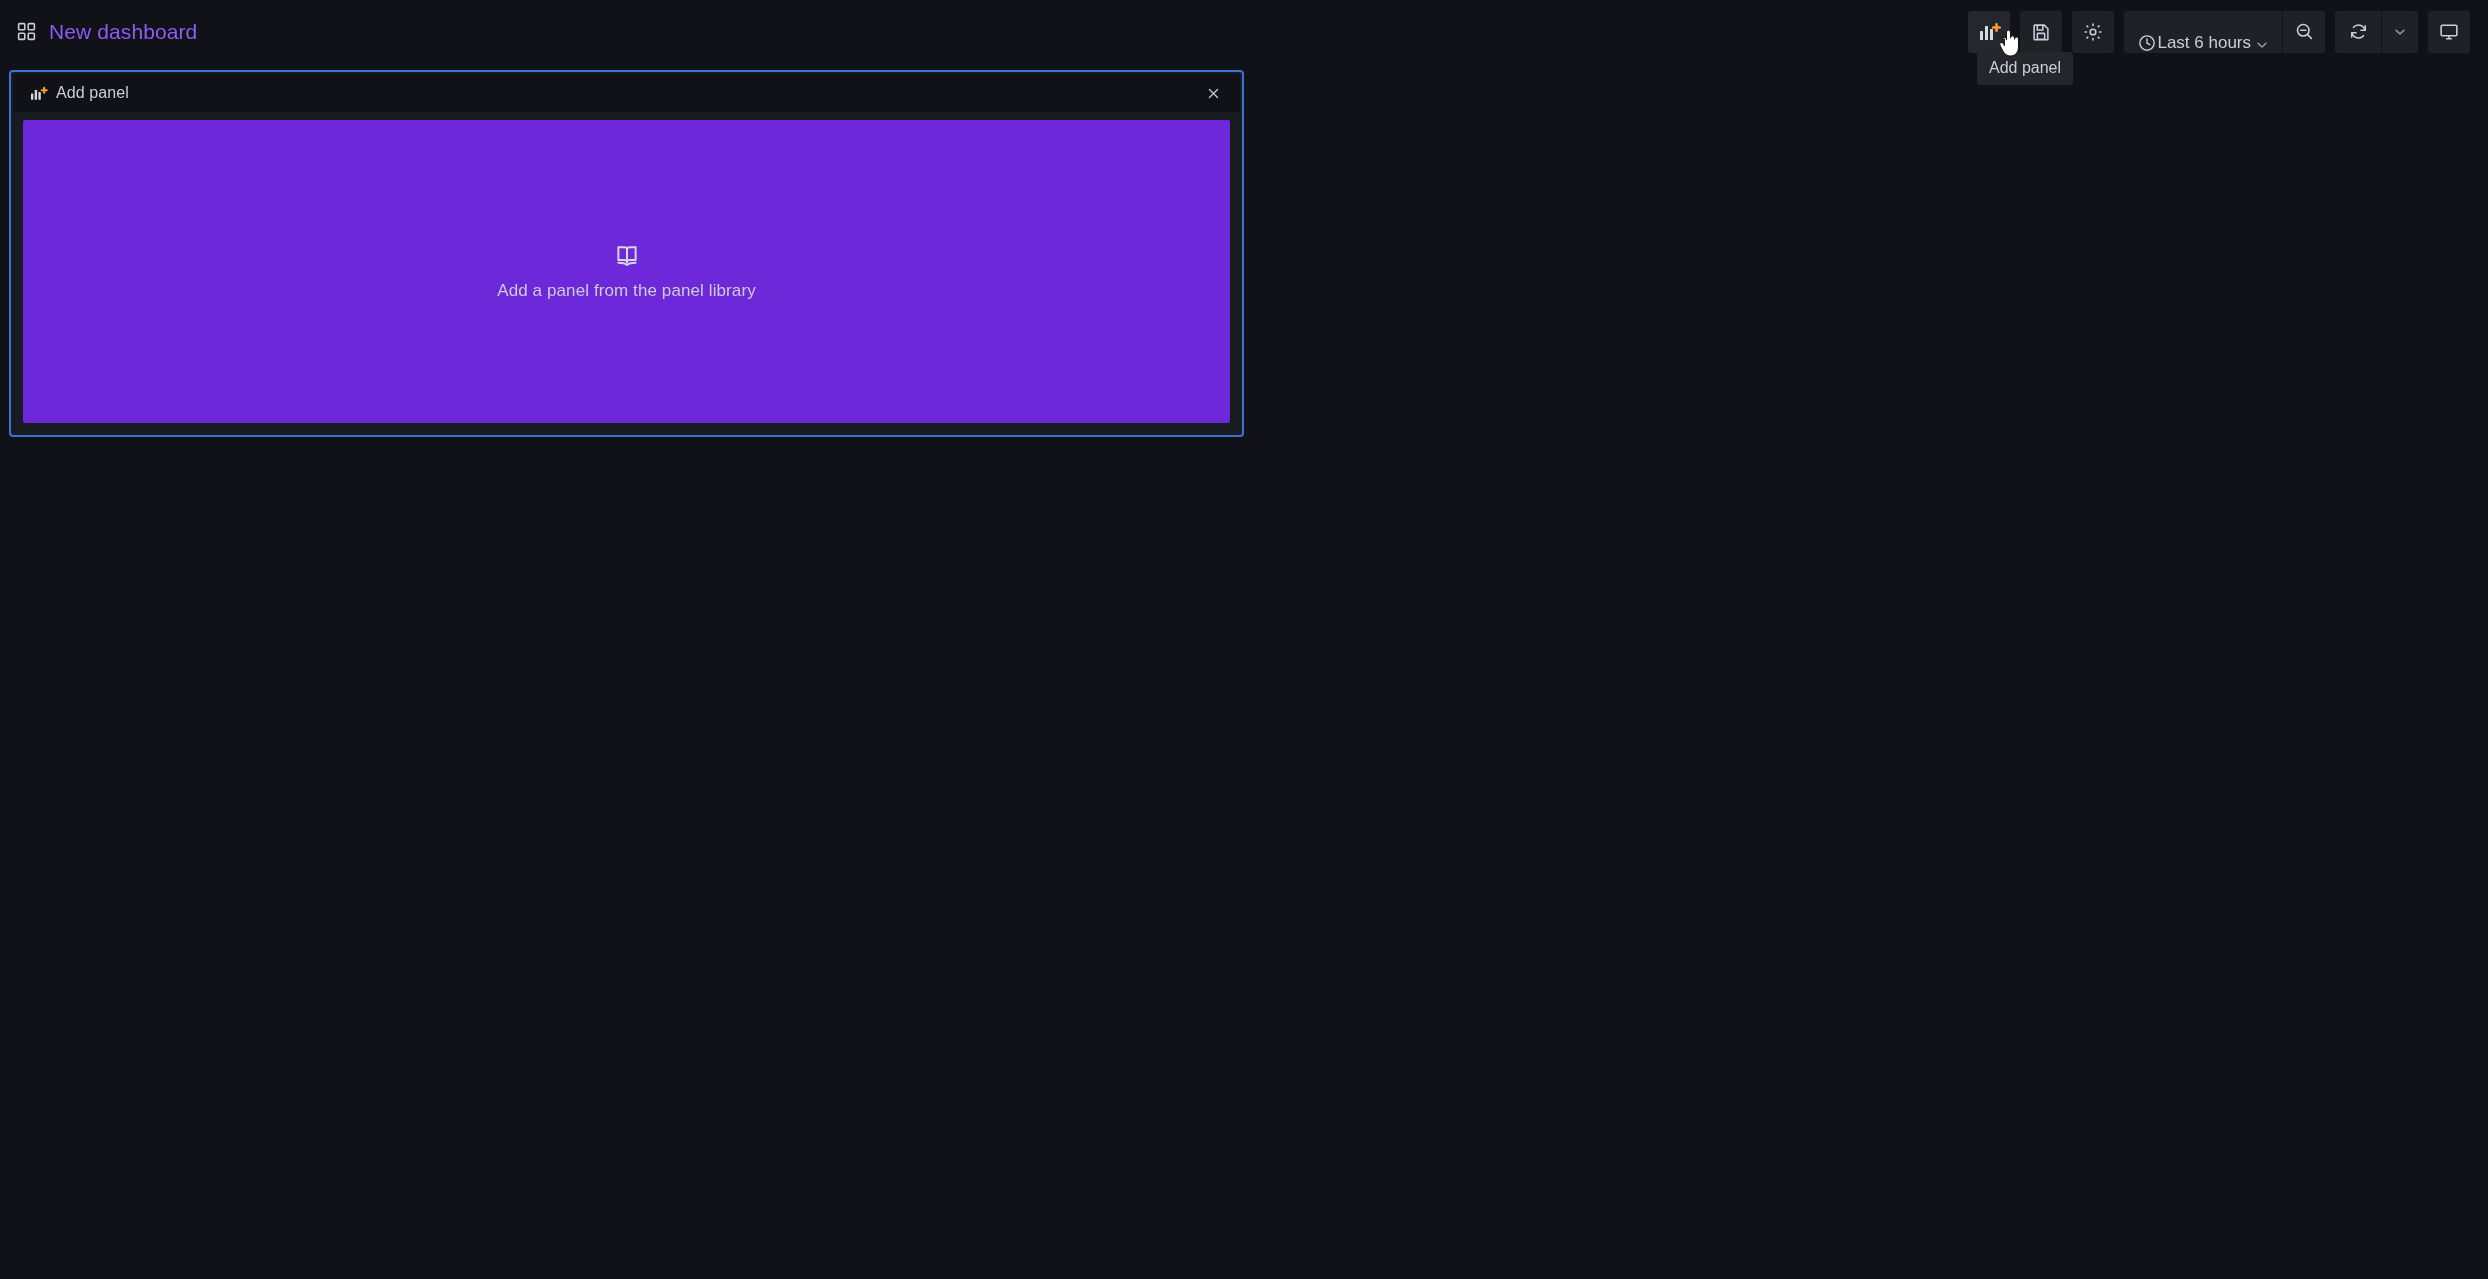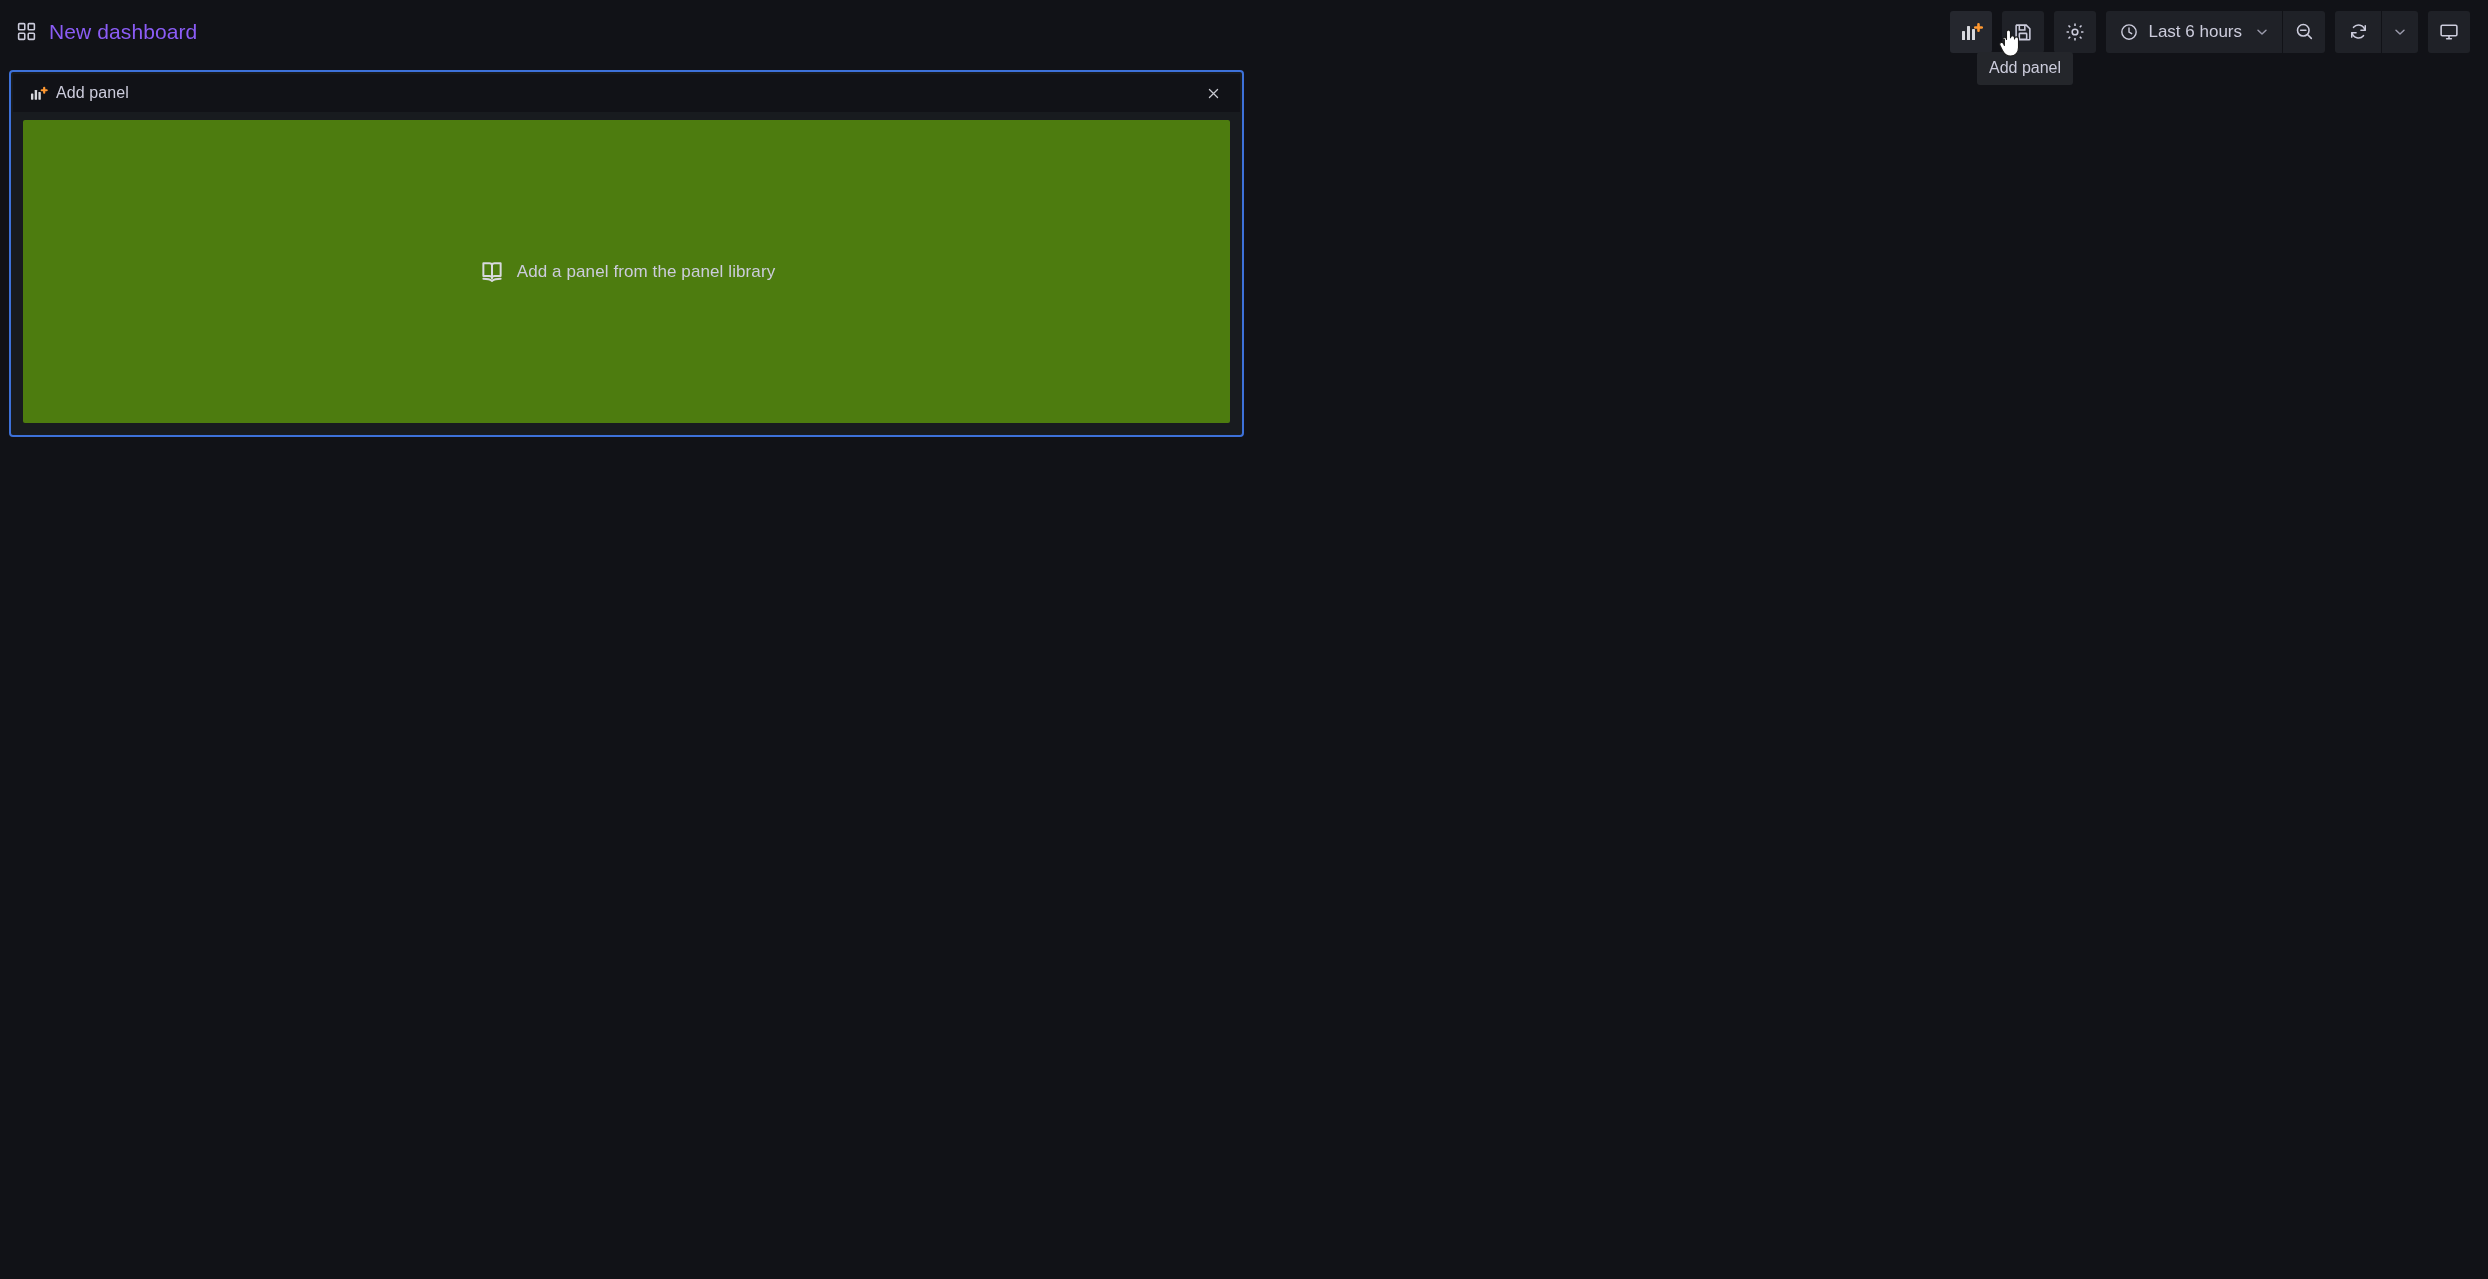--- a/index.html
+++ b/index.html
@@ -64,22 +64,21 @@
   .time-group {
     display: flex;
     align-items: center;
     height: 42px;
     border-radius: 3px;
     background: #1f2127;
     overflow: hidden;
   }
   .time-picker {
     display: flex;
-    align-items: center;
-    gap: 9px;
+    align-items: flex-end;
     height: 42px;
     padding: 0 12px 0 13px;
     color: #ccccdc;
     font-size: 17px;
     cursor: pointer;
     white-space: nowrap;
   }
   .time-picker .chev { margin-left: 3px; color: #9a9aab; display:flex; }
   .time-sep { width: 1px; height: 42px; background: #111217; }
   .zoom-out-btn {
@@ -188,24 +187,24 @@
     border-radius: 2px;
     display: flex;
     flex-direction: column;
     align-items: center;
     justify-content: center;
     gap: 11px;
     cursor: pointer;
     border: none;
   }
   .opt-card-wide {
-    background: #4d7c0f;
+    background: #6d28d9;
     border-radius: 2px;
     display: flex;
-    flex-direction: row;
+    flex-direction: column;
     align-items: center;
     justify-content: center;
     gap: 11px;
     cursor: pointer;
     flex: 1;
   }
   .opt-icon { color: #d8d9de; display: flex; }
   .opt-label {
     font-size: 17px;
     color: #ccccdc;

